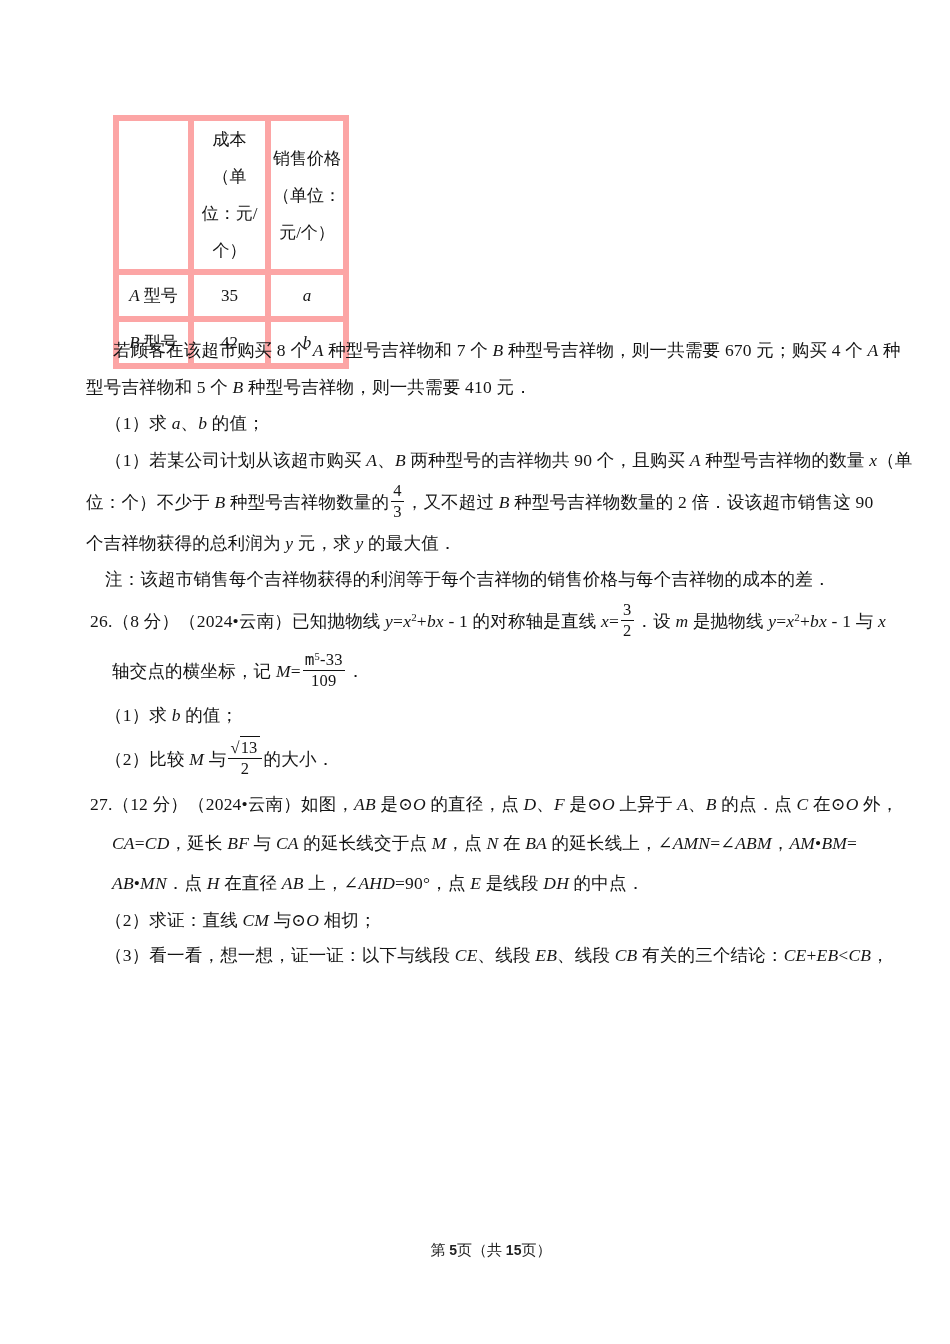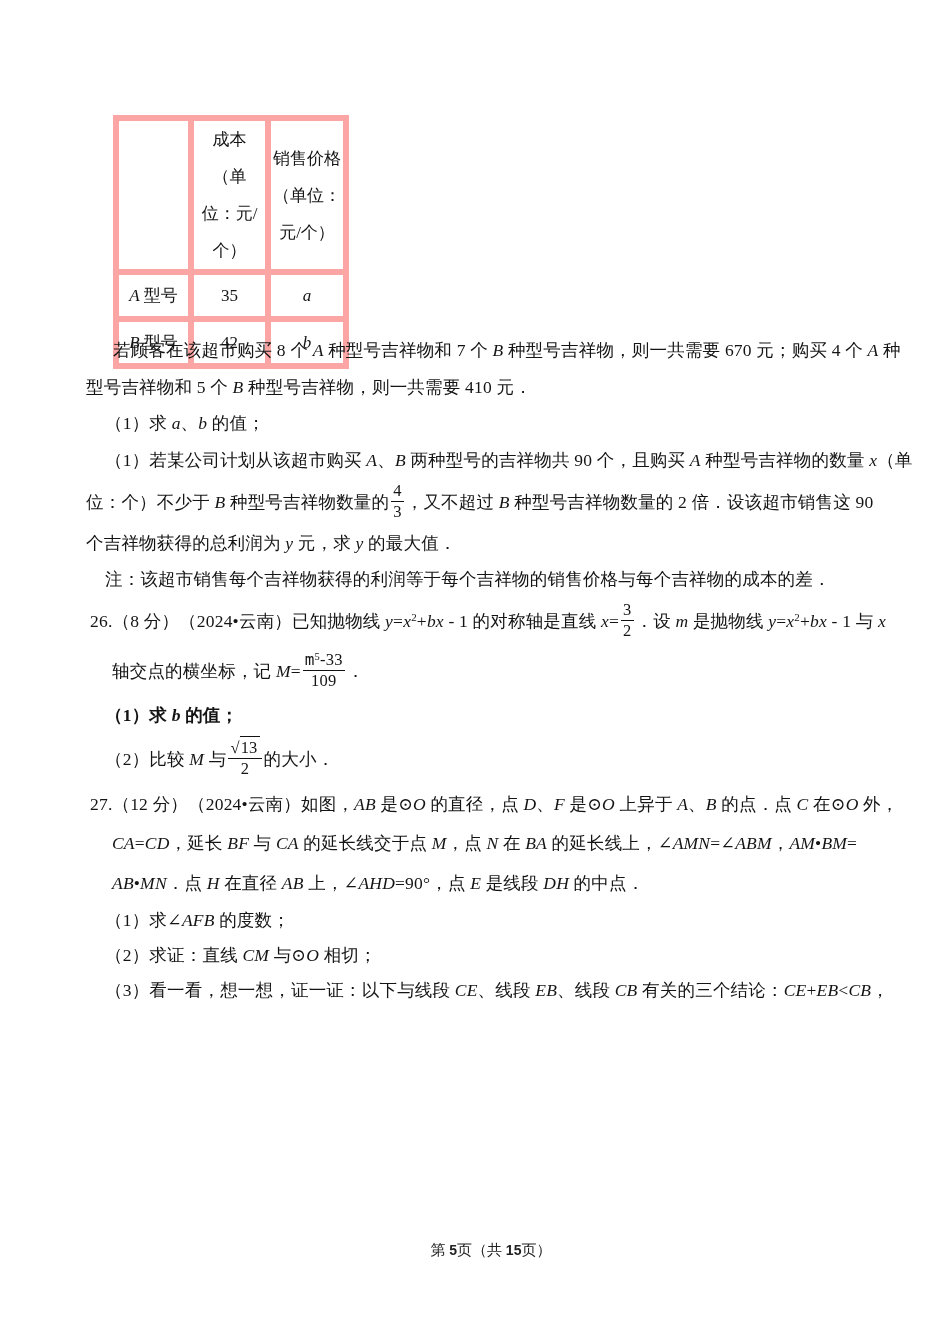--- a/index.html
+++ b/index.html
@@ -89,29 +89,28 @@
       <div class="line" style="height: 36px; line-height: 36px; padding-left: 0px;"><span>个吉祥物获得的总利润为 </span><span class="i">y</span><span> 元，求 </span><span class="i">y</span><span> 的最大值．</span></div>
       <div class="line" style="height: 36px; line-height: 36px; padding-left: 19px;"><span>注：该超市销售每个吉祥物获得的利润等于每个吉祥物的销售价格与每个吉祥物的成本的差．</span></div>
       <div class="line" style="height: 48px; line-height: 48px; padding-left: 4px;"><span>26.（8 分）（2024•云南）已知抛物线 </span><span class="i">y</span><span>=</span><span class="i">x</span><span class="sup">2</span><span>+</span><span class="i">bx</span><span> - 1 的对称轴是直线 </span><span class="i">x</span><span>=</span><span class="frac">
           <span class="num"><span>3</span></span>
           <span class="den"><span>2</span></span>
         </span><span>．设 </span><span class="i">m</span><span> 是抛物线 </span><span class="i">y</span><span>=</span><span class="i">x</span><span class="sup">2</span><span>+</span><span class="i">bx</span><span> - 1 与 </span><span class="i">x</span></div>
       <div class="line" style="height: 52px; line-height: 52px; padding-left: 26px;"><span>轴交点的横坐标，记 </span><span class="i">M</span><span>=</span><span class="frac">
           <span class="num"><span class="mono">m</span><span class="sup">5</span><span>-33</span></span>
           <span class="den"><span>109</span></span>
         </span><span>．</span></div>
-      <div class="line" style="height: 36px; line-height: 36px; padding-left: 19px; font-weight: bold;"><span>（1）求 </span><span class="i">b</span><span> 的值；</span></div>
+      <div class="line" style="height: 36px; line-height: 36px; padding-left: 19px;"><span>（1）求 </span><span class="i">b</span><span> 的值；</span></div>
       <div class="line" style="height: 52px; line-height: 52px; padding-left: 19px;"><span>（2）比较 </span><span class="i">M</span><span> 与</span><span class="frac">
           <span class="num"><span class="sqrt"><span class="rad">√</span><span class="under">13</span></span></span>
           <span class="den"><span>2</span></span>
         </span><span>的大小．</span></div>
       <div class="line" style="height: 38px; line-height: 38px; padding-left: 4px;"><span>27.（12 分）（2024•云南）如图，</span><span class="i">AB</span><span> 是⊙</span><span class="i">O</span><span> 的直径，点 </span><span class="i">D</span><span>、</span><span class="i">F</span><span> 是⊙</span><span class="i">O</span><span> 上异于 </span><span class="i">A</span><span>、</span><span class="i">B</span><span> 的点．点 </span><span class="i">C</span><span> 在⊙</span><span class="i">O</span><span> 外，</span></div>
       <div class="line" style="height: 40px; line-height: 40px; padding-left: 26px;"><span class="i">CA</span><span>=</span><span class="i">CD</span><span>，延长 </span><span class="i">BF</span><span> 与 </span><span class="i">CA</span><span> 的延长线交于点 </span><span class="i">M</span><span>，点 </span><span class="i">N</span><span> 在 </span><span class="i">BA</span><span> 的延长线上，∠</span><span class="i">AMN</span><span>=∠</span><span class="i">ABM</span><span>，</span><span class="i">AM</span><span>•</span><span class="i">BM</span><span>=</span></div>
       <div class="line" style="height: 40px; line-height: 40px; padding-left: 26px;"><span class="i">AB</span><span>•</span><span class="i">MN</span><span>．点 </span><span class="i">H</span><span> 在直径 </span><span class="i">AB</span><span> 上，∠</span><span class="i">AHD</span><span>=90°，点 </span><span class="i">E</span><span> 是线段 </span><span class="i">DH</span><span> 的中点．</span></div>
-      <div class="line" style="height: 35px; line-height: 35px; padding-left: 19px;"><span>（1）求∠</span><span class="i">AFB</span><span> 的度数；</span></div>
       <div class="line" style="height: 35px; line-height: 35px; padding-left: 19px;"><span>（2）求证：直线 </span><span class="i">CM</span><span> 与⊙</span><span class="i">O</span><span> 相切；</span></div>
       <div class="line" style="height: 35px; line-height: 35px; padding-left: 19px;"><span>（3）看一看，想一想，证一证：以下与线段 </span><span class="i">CE</span><span>、线段 </span><span class="i">EB</span><span>、线段 </span><span class="i">CB</span><span> 有关的三个结论：</span><span class="i">CE</span><span>+</span><span class="i">EB</span><span>&lt;</span><span class="i">CB</span><span>，</span></div>
     </div>
 
   <div class="footer">
     <span id="footer-runs"><span>第 </span><span class="b">5</span><span>页（共 </span><span class="b">15</span><span>页）</span></span>
   </div>
 
 </div>
 

